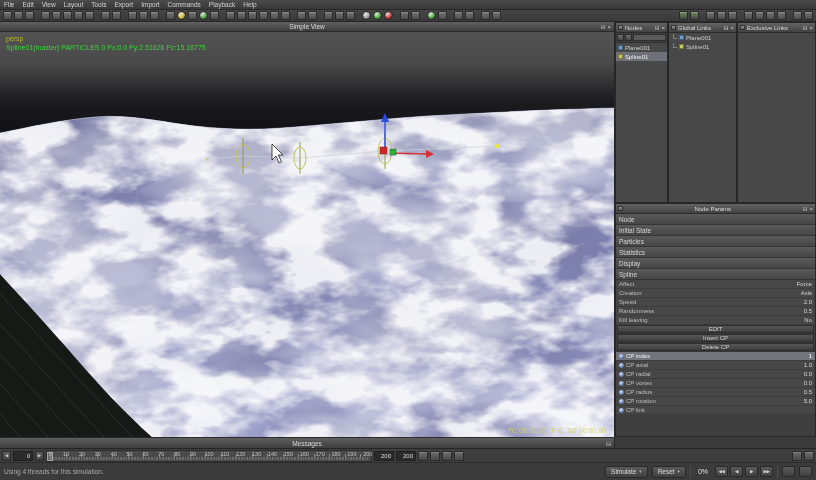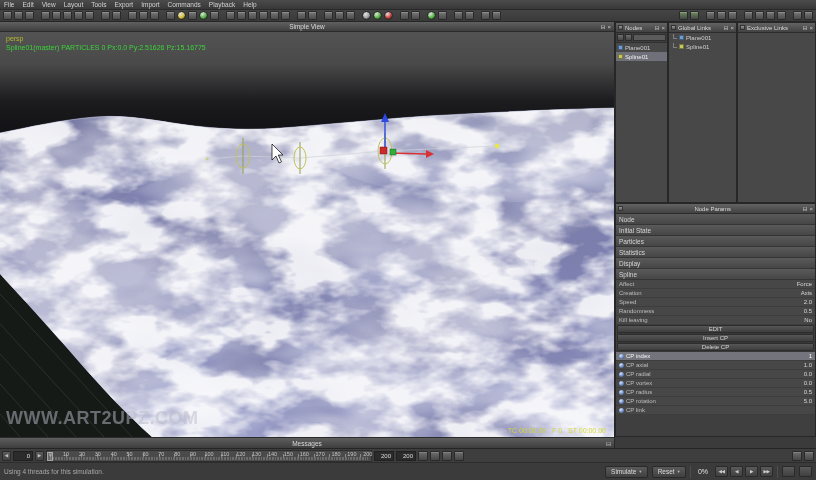--- a/index.html
+++ b/index.html
@@ -272,21 +272,20 @@
         <rect x="380" y="115" width="7" height="7" fill="#cc2a2a" stroke="#7a1515" stroke-width="0.5"></rect>
         <rect x="390" y="117" width="6" height="6" fill="#2fae3a" stroke="#156a1c" stroke-width="0.5"></rect>
       </g>
       <circle cx="497" cy="114" r="2.2" fill="#e8e83e"></circle>
       <circle cx="207" cy="127" r="1.5" fill="#caca7a" opacity="0.8"></circle>
       <polygon points="272,112 272,128 276,124 279,131 281.5,129.8 278.3,123 283,123" fill="#ffffff" stroke="#000000" stroke-width="0.7"></polygon>
     </svg>
 
     <div id="ov-persp" class="ov">persp</div>
     <div id="ov-info" class="ov">Spline01(master) PARTICLES 0 Px:0.0 Py:2.51626 Pz:15.16775</div>
-    <div id="ov-watermark" class="ov">WWW.ART2UPZ.COM</div>
     <div id="ov-timecode" class="ov">TC 00:00.00   F 0   ST 00:00.00</div>
   </div>
 
   <div id="vp-messages">
     <span>Messages</span>
     <span class="bar-right">
       <span class="winglyph">⊟</span>
     </span>
   </div>
 </div>

